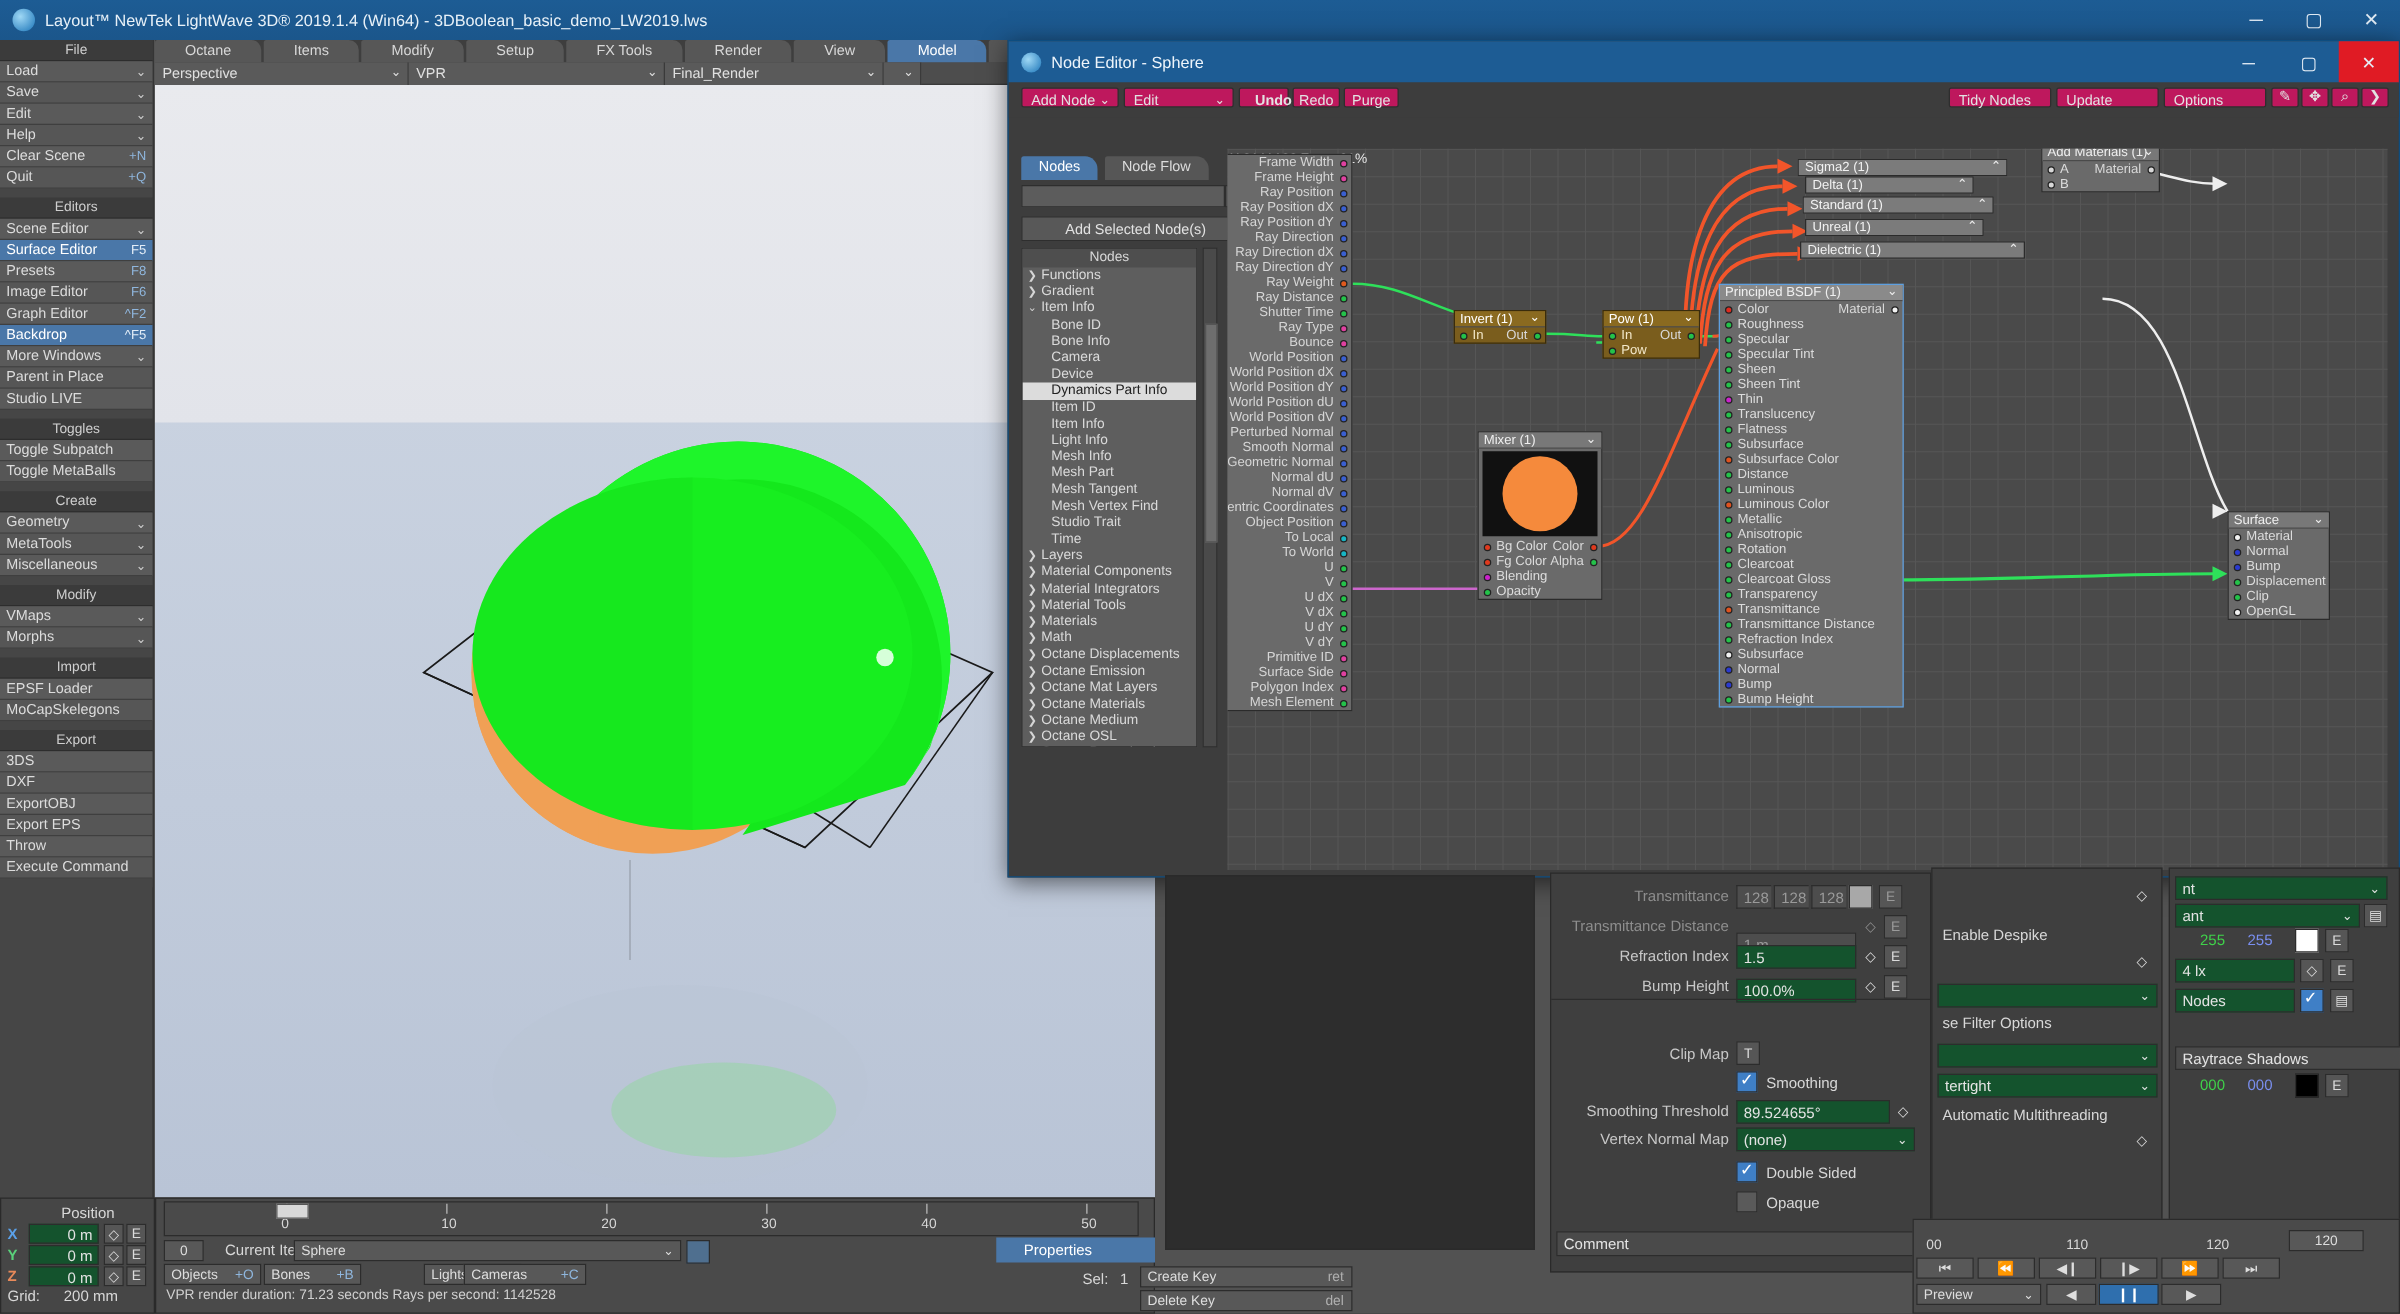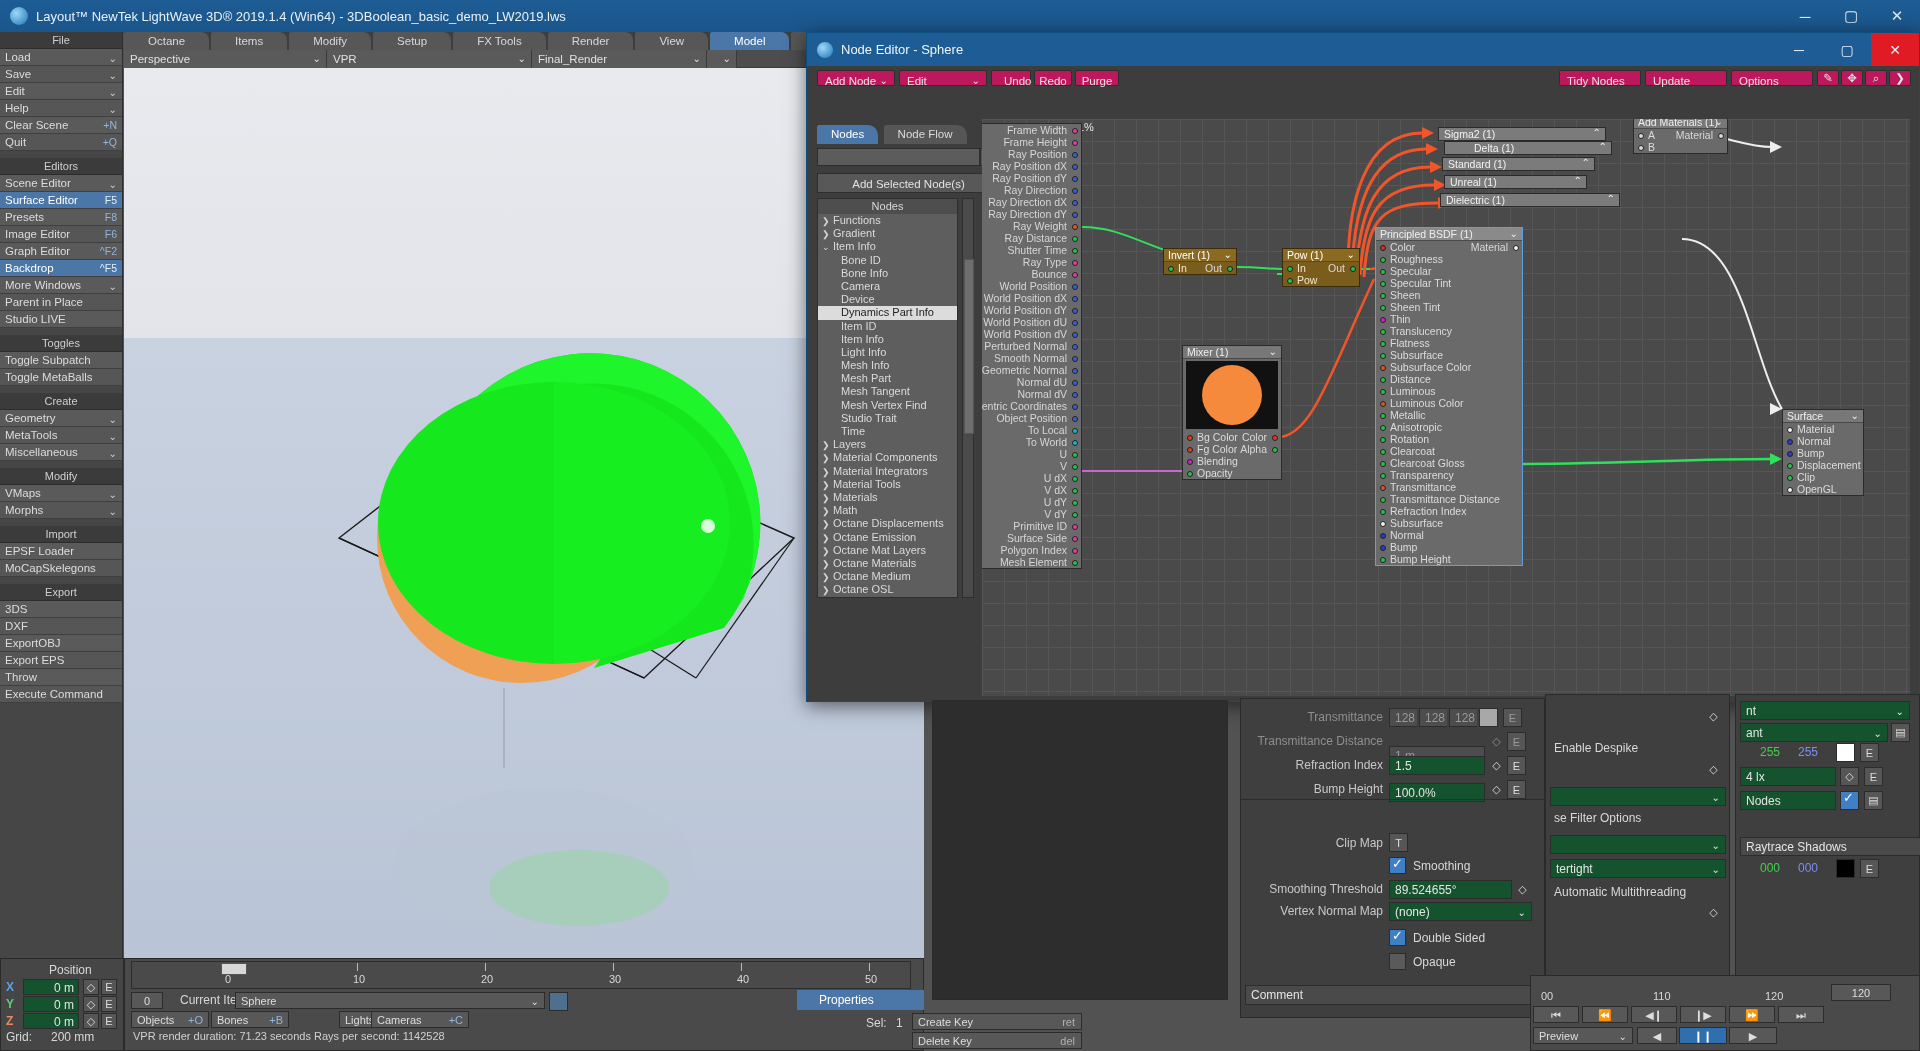--- a/index.html
+++ b/index.html
@@ -328,21 +328,21 @@
 
     <div class="ne-toolbar">
       <div class="tbtn" style="left:10px;width:78px;">
         <span>Add Node</span>
         <span class="chev">⌄</span>
       </div>
       <div class="tbtn" style="left:92px;width:88px;">
         <span>Edit</span>
         <span class="chev">⌄</span>
       </div>
-      <div class="tbtn" style="left:184px;width:40px;text-align:center;padding-left:12px;">Undo</div>
+      <div class="tbtn" style="left:184px;width:40px;text-align:center;padding-left:12px;font-weight:bold;">Undo</div>
       <div class="tbtn" style="left:227px;width:38px;text-align:center;padding-left:0;">Redo</div>
       <div class="tbtn" style="left:268px;width:44px;text-align:center;padding-left:0;">Purge</div>
 
       <div class="tbtn" style="left:752px;width:82px;">Tidy Nodes</div>
       <div class="tbtn" style="left:838px;width:82px;">Update</div>
       <div class="tbtn" style="left:924px;width:82px;">Options</div>
       <div class="tbtn ic" style="left:1010px;width:22px;">✎</div>
       <div class="tbtn ic" style="left:1034px;width:22px;">✥</div>
       <div class="tbtn ic" style="left:1058px;width:22px;">⌕</div>
       <div class="tbtn ic" style="left:1082px;width:22px;">❯</div>
@@ -469,21 +469,21 @@
           <div class="orow"><span>Surface Side</span><span class="odot" style="background: rgb(224, 64, 160);"></span></div>
           <div class="orow"><span>Polygon Index</span><span class="odot" style="background: rgb(224, 64, 160);"></span></div>
           <div class="orow"><span>Mesh Element</span><span class="odot" style="background: rgb(36, 194, 74);"></span></div>
         </div>
 
       <div id="collapsed-host">
           <div class="collapsed" style="left: 456px; top: 8px; width: 168px;">
             <div class="lbl">Sigma2 (1)</div>
             <span class="cc">⌃</span>
           </div>
-          <div class="collapsed" style="left: 462px; top: 22px; width: 168px; padding-left: 24px;">
+          <div class="collapsed" style="left: 462px; top: 22px; width: 135px;">
             <div class="lbl">Delta (1)</div>
             <span class="cc">⌃</span>
           </div>
           <div class="collapsed" style="left: 460px; top: 38px; width: 153px;">
             <div class="lbl">Standard (1)</div>
             <span class="cc">⌃</span>
           </div>
           <div class="collapsed" style="left: 462px; top: 56px; width: 143px;">
             <div class="lbl">Unreal (1)</div>
             <span class="cc">⌃</span>

